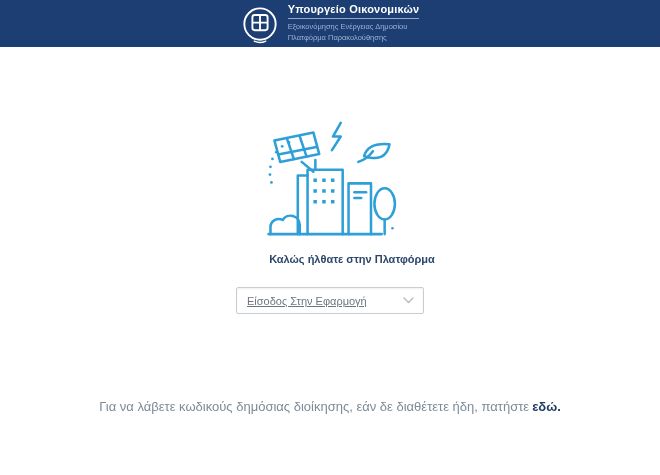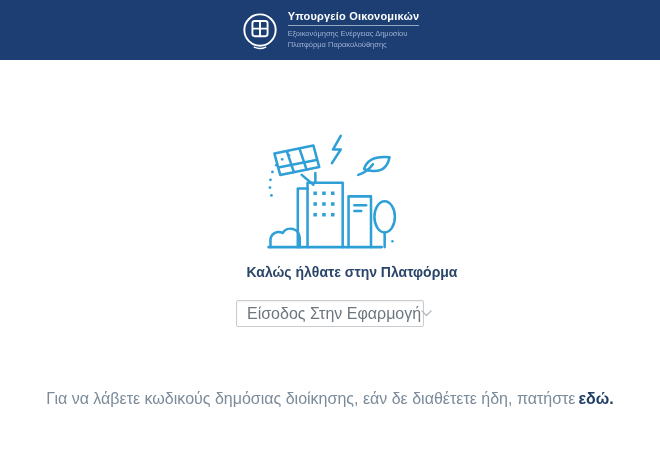--- a/index.html
+++ b/index.html
@@ -6,21 +6,21 @@
   body {
     width: 660px; height: 475px;
     background: #ffffff;
     font-family: "Liberation Sans", sans-serif;
     overflow: hidden;
     position: relative;
   }
 
   
   .header {
-    height: 60px;
+    height: 47px;
     background: #1c3e72;
     display: flex;
     align-items: center;
     justify-content: center;
     gap: 9px;
   }
   .logo { margin-top: 2px; }
   .logo svg { display: block; }
   .header-text { color: #ffffff; }
   .ministry {
@@ -43,21 +43,21 @@
   .main { text-align: center; }
 
   .illustration {
     width: 150px;
     margin: 70px auto 0;
   }
   .illustration svg { display: block; }
 
   .welcome {
     margin-top: 12px;
-    font-size: 14px;
+    font-size: 11px;
     font-weight: bold;
     color: #2a4569;
     line-height: 17px;
     padding-left: 44px;
   }
 
   .dropdown {
     margin: 19px auto 0;
     width: 188px;
     height: 27px;
@@ -66,29 +66,30 @@
     border: 1px solid #c8cdd2;
     border-radius: 2px;
     box-shadow: inset 0 1px 2px rgba(0,0,0,0.06);
     display: flex;
     align-items: center;
     justify-content: space-between;
     padding: 0 9px 0 10px;
     cursor: pointer;
   }
   .dropdown-value {
-    font-size: 16px;
+    font-size: 11px;
     color: #6d767e;
     white-space: nowrap;
+    text-decoration: underline;
   }
   .chevron svg { display: block; }
 
   .help {
-    margin-top: 63px;
-    font-size: 16px;
+    margin-top: 85px;
+    font-size: 13px;
     color: #7b8b9a;
   }
   .help-link {
     margin-left: 3px;
     font-weight: bold;
     color: #1f3c66;
     cursor: pointer;
   }
 </style>
 </head>

